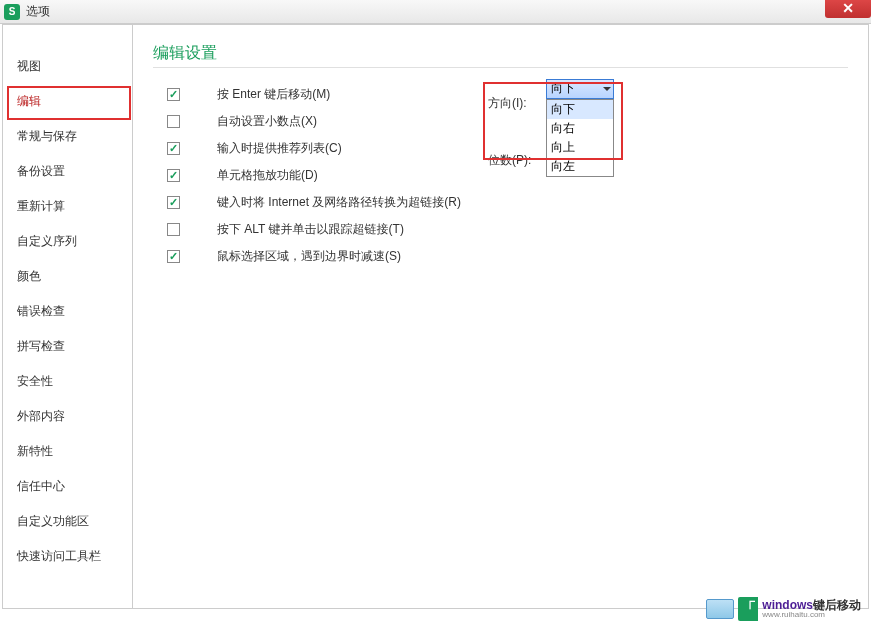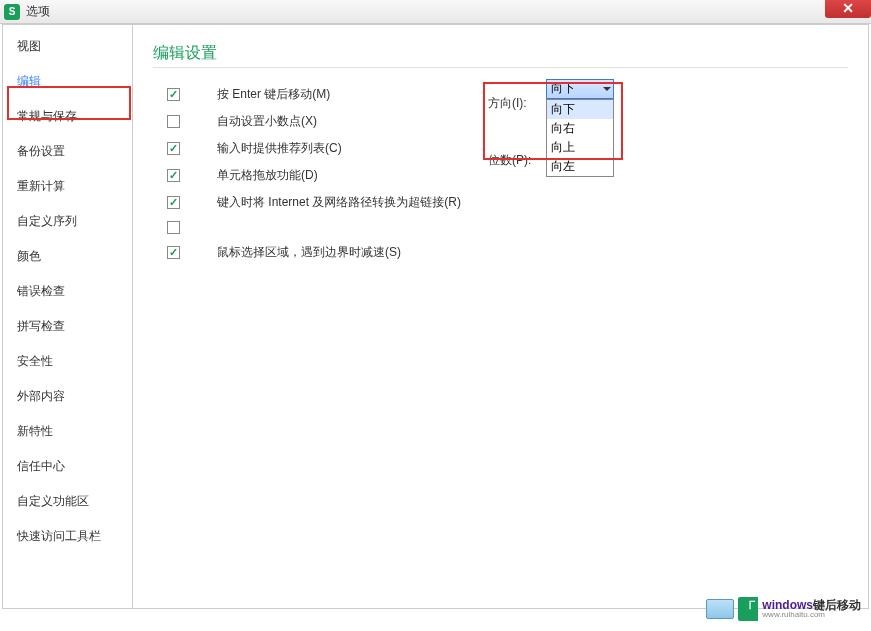--- a/index.html
+++ b/index.html
@@ -60,30 +60,30 @@
       border: 1px solid #ccc;
       margin: 2px;
       margin-top: 0;
     }
     .sidebar {
       width: 130px;
       border-right: 1px solid #ccc;
       background: #fff;
       display: flex;
       flex-direction: column;
-      padding-top: 4px;
+      padding-top: 24px;
     }
     .sidebar-item {
       padding: 9px 14px;
       color: #333;
       cursor: pointer;
       font-size: 12px;
     }
     .sidebar-item.active {
-      color: #3b82f6;
+      color: #b91c1c;
     }
     .content {
       flex: 1;
       padding: 18px 20px;
       position: relative;
     }
     .section-title {
       color: #1a9e5c;
       font-size: 16px;
       margin-bottom: 18px;
@@ -284,20 +284,21 @@
         <div class="option-row">
           <span class="checkbox checked"></span>
           <span class="option-label">单元格拖放功能(D)</span>
         </div>
         <div class="option-row">
           <span class="checkbox checked"></span>
           <span class="option-label">键入时将 Internet 及网络路径转换为超链接(R)</span>
         </div>
         <div class="option-row">
           <span class="checkbox"></span>
+          <span class="option-label">按下 ALT 键并单击以跟踪超链接(T)</span>
         </div>
         <div class="option-row">
           <span class="checkbox checked"></span>
           <span class="option-label">鼠标选择区域，遇到边界时减速(S)</span>
         </div>
       </div>
 
     <div class="right-controls">
       <div class="control-row">
         <span class="control-label">方向(I):</span>

